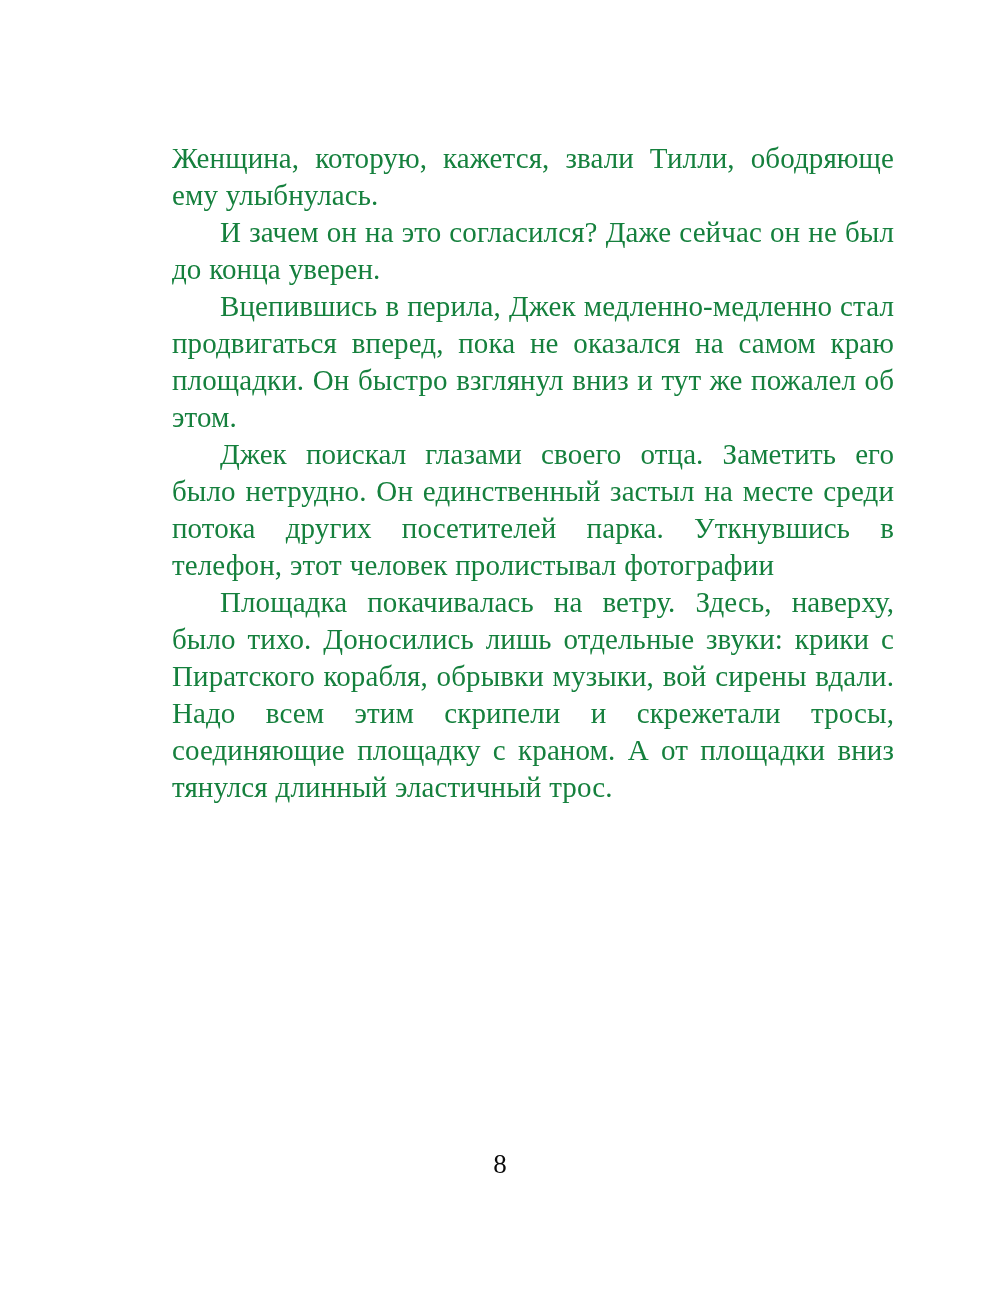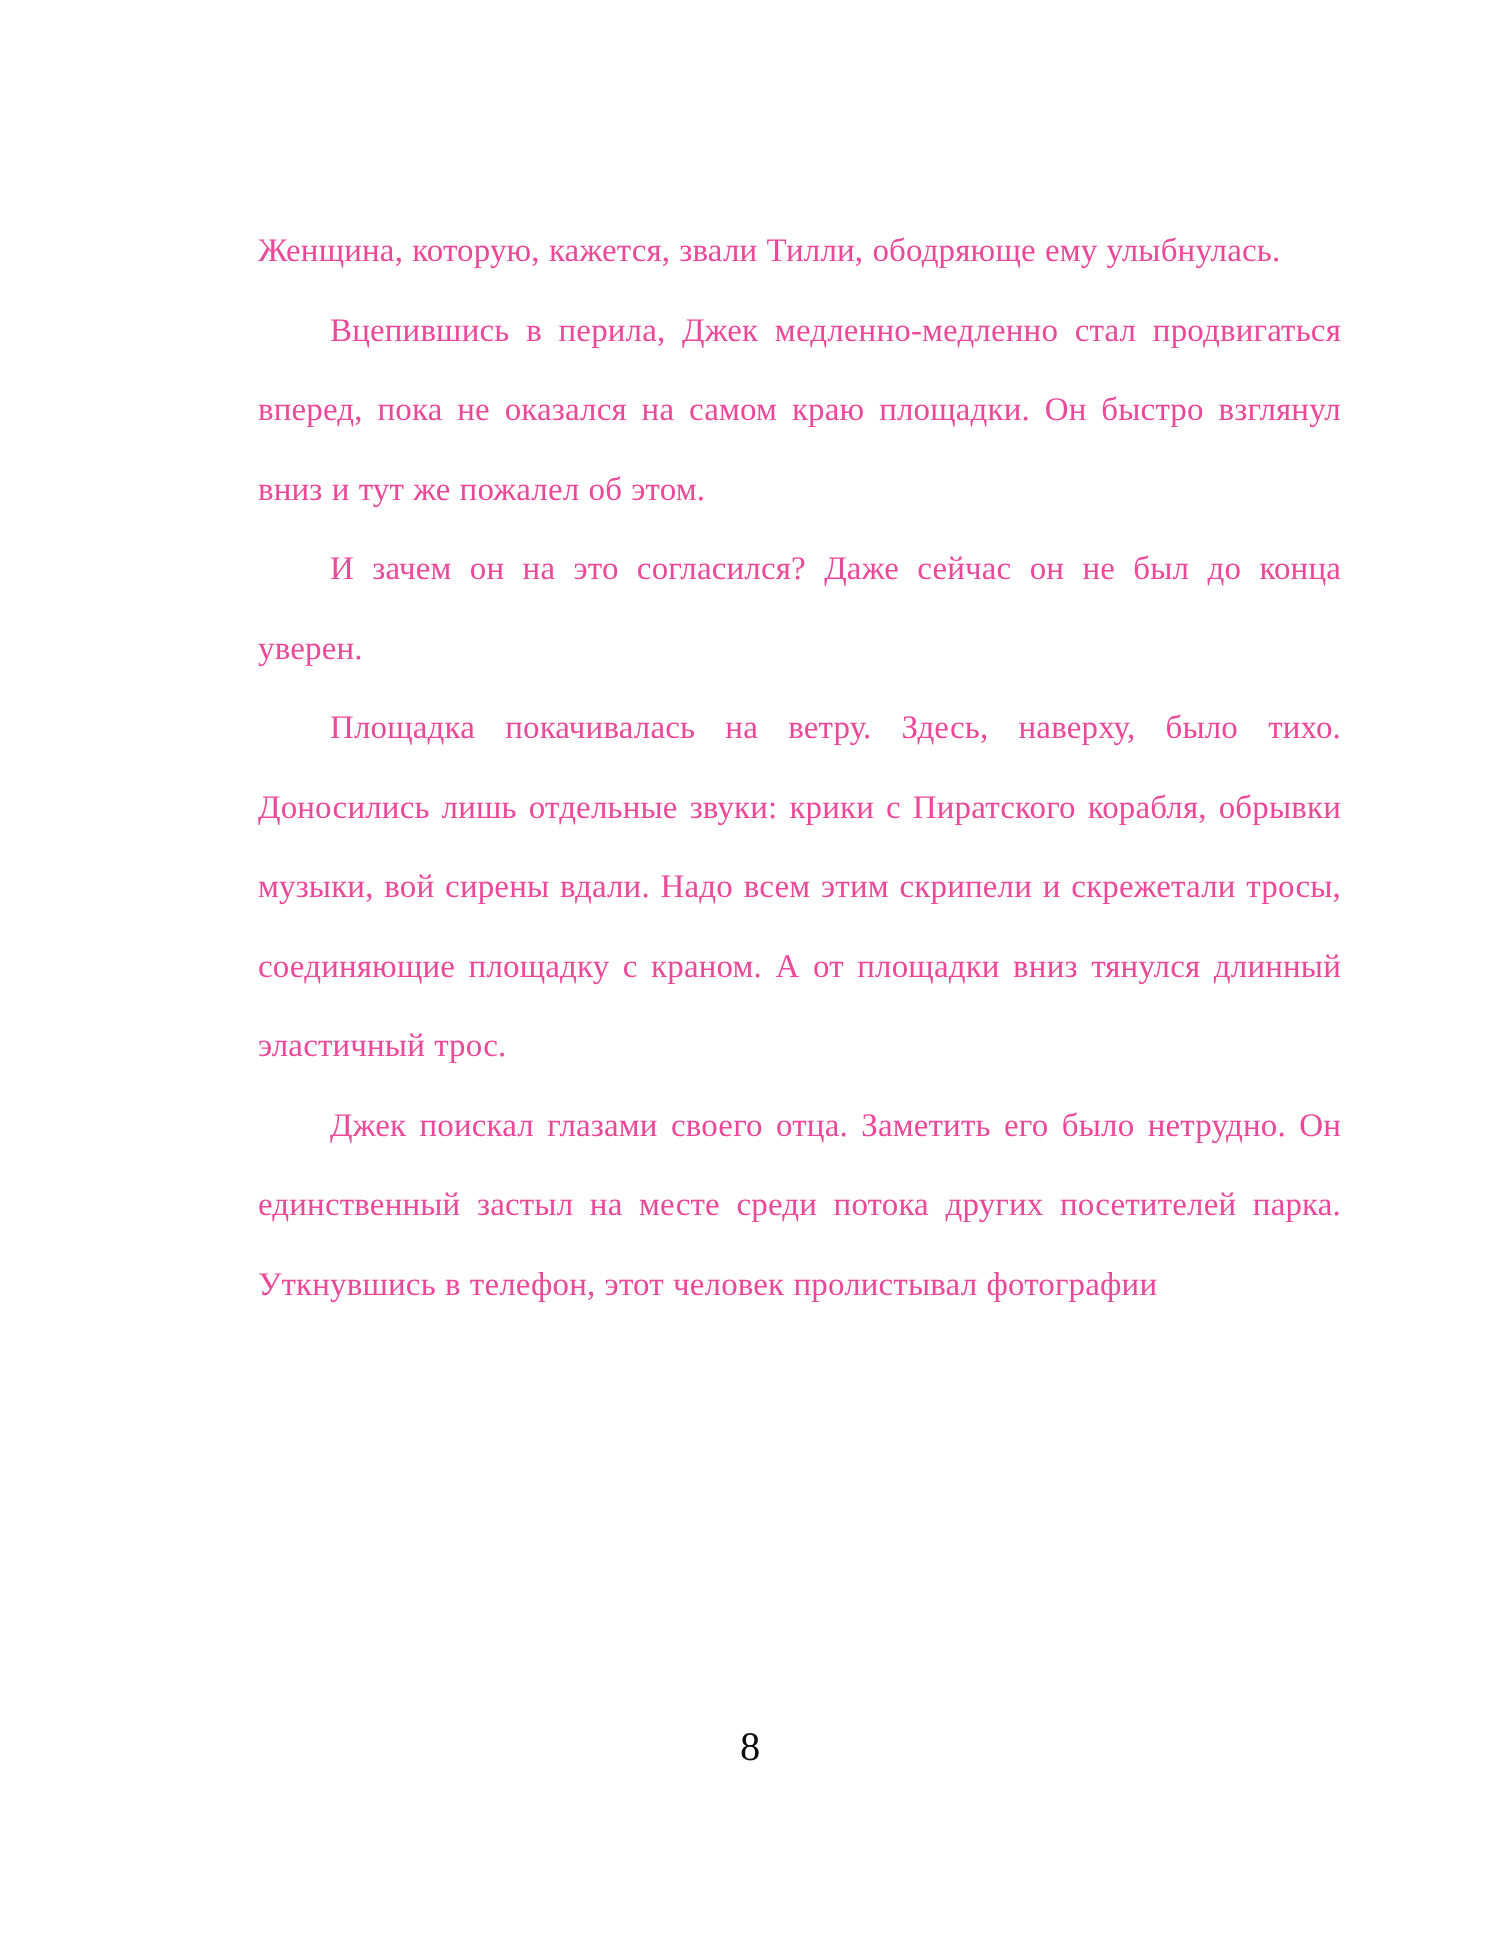--- a/index.html
+++ b/index.html
@@ -24,27 +24,27 @@
     background: #ffffff;
   }
   .text-block {
     position: absolute;
     left: 172px;
     top: 140px;
     width: 722px;
   }
   .para {
     margin: 0 0 0 0;
-    font-size: 22px;
-    line-height: 53px;
+    font-size: 29px;
+    line-height: 37px;
     text-align: justify;
     text-justify: inter-word;
     letter-spacing: 0.1px;
     word-spacing: 0.5px;
-    color: #ec4899;
+    color: #15803d;
   }
   .para.indent {
     text-indent: 48px;
   }
   .para + .para {
     margin-top: 0;
   }
   .page-number {
     position: absolute;
     left: 0;
@@ -57,21 +57,21 @@
     font-family: "Liberation Serif", "DejaVu Serif", serif;
   }
 </style>
 </head>
 <body>
 
 <div class="page">
 
   <div class="text-block">
     <p class="para">Женщина, которую, кажется, звали Тилли, ободряюще ему улыбнулась.</p>
+    <p class="para indent">И зачем он на это согласился? Даже сейчас он не был до конца уверен.</p>
     <p class="para indent">Вцепившись в перила, Джек медленно-медленно стал продвигаться вперед, пока не оказался на самом краю площадки. Он быстро взглянул вниз и тут же пожалел об этом.</p>
-    <p class="para indent">И зачем он на это согласился? Даже сейчас он не был до конца уверен.</p>
+    <p class="para indent">Джек поискал глазами своего отца. Заметить его было нетрудно. Он единственный застыл на месте среди потока других посетителей парка. Уткнувшись в телефон, этот человек пролистывал фотографии</p>
     <p class="para indent">Площадка покачивалась на ветру. Здесь, наверху, было тихо. Доносились лишь отдельные звуки: крики с Пиратского корабля, обрывки музыки, вой сирены вдали. Надо всем этим скрипели и скрежетали тросы, соединяющие площадку с краном. А от площадки вниз тянулся длинный эластичный трос.</p>
-    <p class="para indent">Джек поискал глазами своего отца. Заметить его было нетрудно. Он единственный застыл на месте среди потока других посетителей парка. Уткнувшись в телефон, этот человек пролистывал фотографии</p>
   </div>
 
   <div class="page-number">8</div>
 
 </div>
 
 </body></html>

